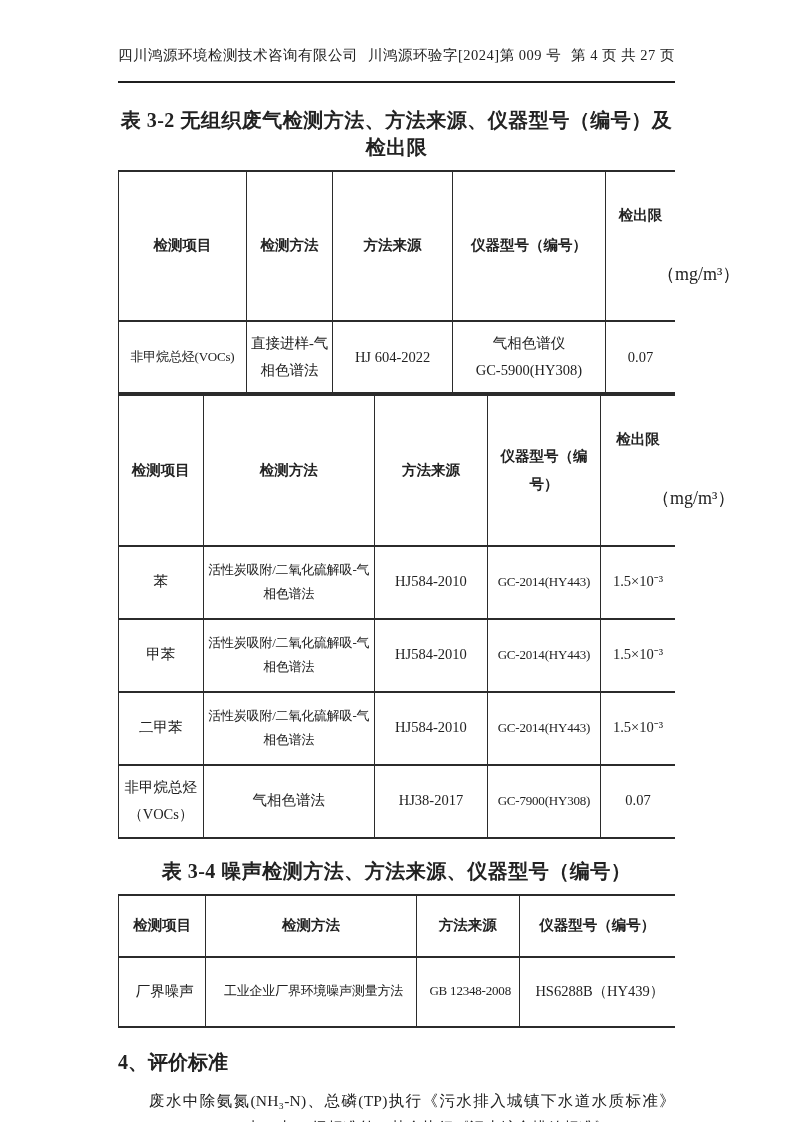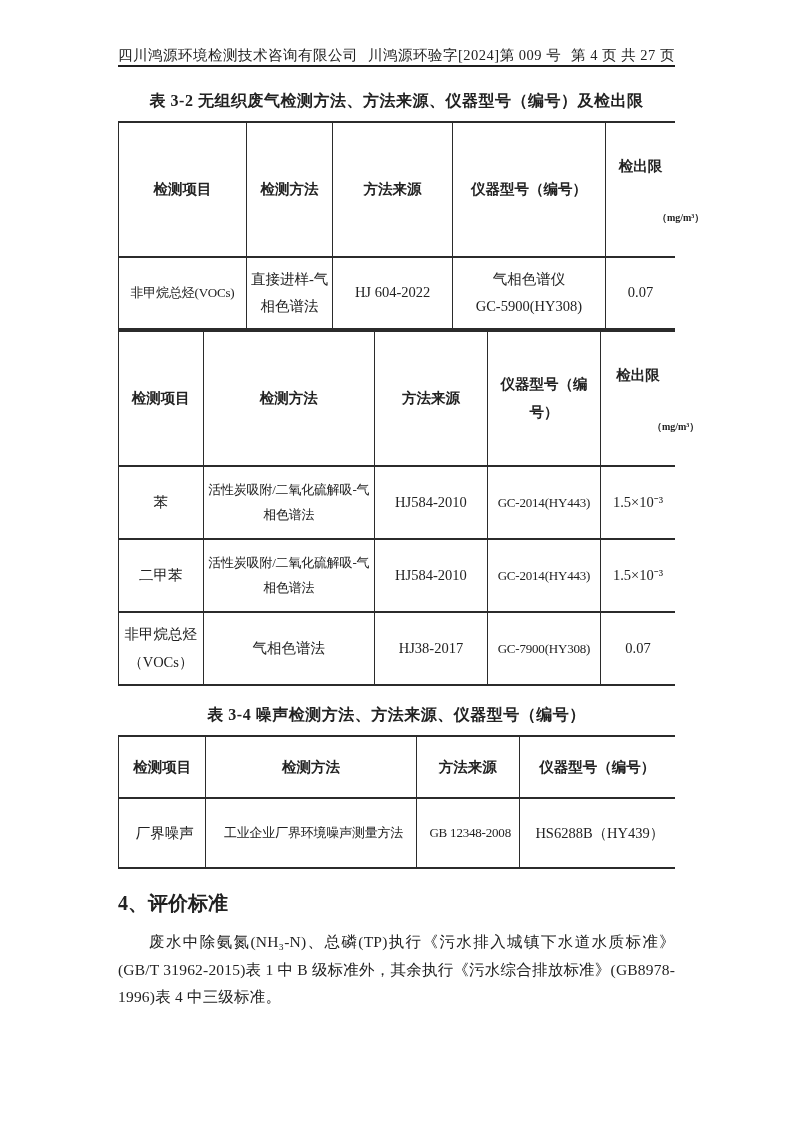--- a/index.html
+++ b/index.html
@@ -14,32 +14,32 @@
     width: 557px;
     margin: 0 auto 0 118px;
   }
 
   
   .page-header {
     display: flex;
     justify-content: space-between;
     align-items: flex-end;
     padding-top: 46px;
-    padding-bottom: 0;
+    padding-bottom: 16px;
     border-bottom: 2.5px solid #1f1f1f;
     font-size: 14.5px;
     white-space: nowrap;
   }
   .page-header .seg { letter-spacing: 0.5px; }
 
   
   .tbl-title {
     text-align: center;
     font-weight: bold;
-    font-size: 16px;
+    font-size: 20px;
     letter-spacing: 0.5px;
   }
   .title-32 { margin-top: 24px; margin-bottom: 9px; }
   .title-33 { margin-top: 21px; margin-bottom: 9px; }
   .title-34 { margin-top: 19px; margin-bottom: 9px; }
 
   
   table {
     width: 100%;
     border-collapse: collapse;
@@ -53,21 +53,21 @@
     vertical-align: middle;
     white-space: pre-line;
     padding: 2px 3px;
     font-size: 14.5px;
     line-height: 1.9;
     font-weight: normal;
   }
   thead tr { border-bottom: 2px solid #2b2b2b; }
   tbody tr + tr { border-top: 2px solid #2b2b2b; }
   th { font-weight: bold; }
-  th .unit { font-weight: bold; font-size: 10px; margin-left: 48px; }
+  th .unit { font-weight: normal; font-size: 18px; margin-left: 48px; }
 
   .t32 thead th { height: 62px; }
   .t32 tbody td { height: 72px; }
   .t33 thead th { height: 72px; }
   .t33 tbody td { height: 73px; }
   .t34 thead th { height: 62px; }
   .t34 tbody td { height: 70px; padding-left: 8px; }
   .fit { font-size: 13px; letter-spacing: -0.2px; }
 
   
@@ -151,20 +151,27 @@
     </thead>
     <tbody>
       <tr>
         <td>苯</td>
         <td class="fit">活性炭吸附/二氧化硫解吸-气相色谱法</td>
         <td>HJ584-2010</td>
         <td class="fit">GC-2014(HY443)</td>
         <td>1.5×10⁻³</td>
       </tr>
       <tr>
+        <td>甲苯</td>
+        <td class="fit">活性炭吸附/二氧化硫解吸-气相色谱法</td>
+        <td>HJ584-2010</td>
+        <td class="fit">GC-2014(HY443)</td>
+        <td>1.5×10⁻³</td>
+      </tr>
+      <tr>
         <td>二甲苯</td>
         <td class="fit">活性炭吸附/二氧化硫解吸-气相色谱法</td>
         <td>HJ584-2010</td>
         <td class="fit">GC-2014(HY443)</td>
         <td>1.5×10⁻³</td>
       </tr>
       <tr>
         <td>非甲烷总烃
 （VOCs）</td>
         <td>气相色谱法</td>

